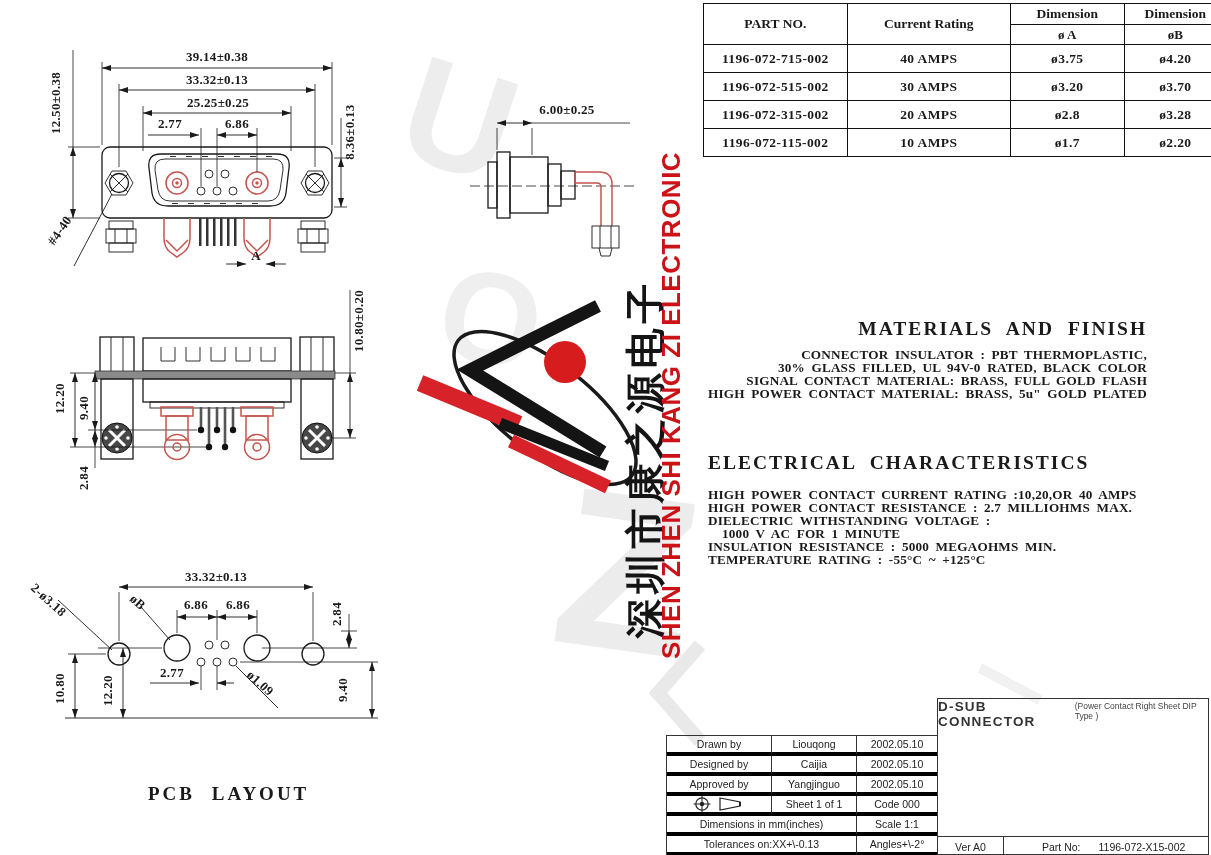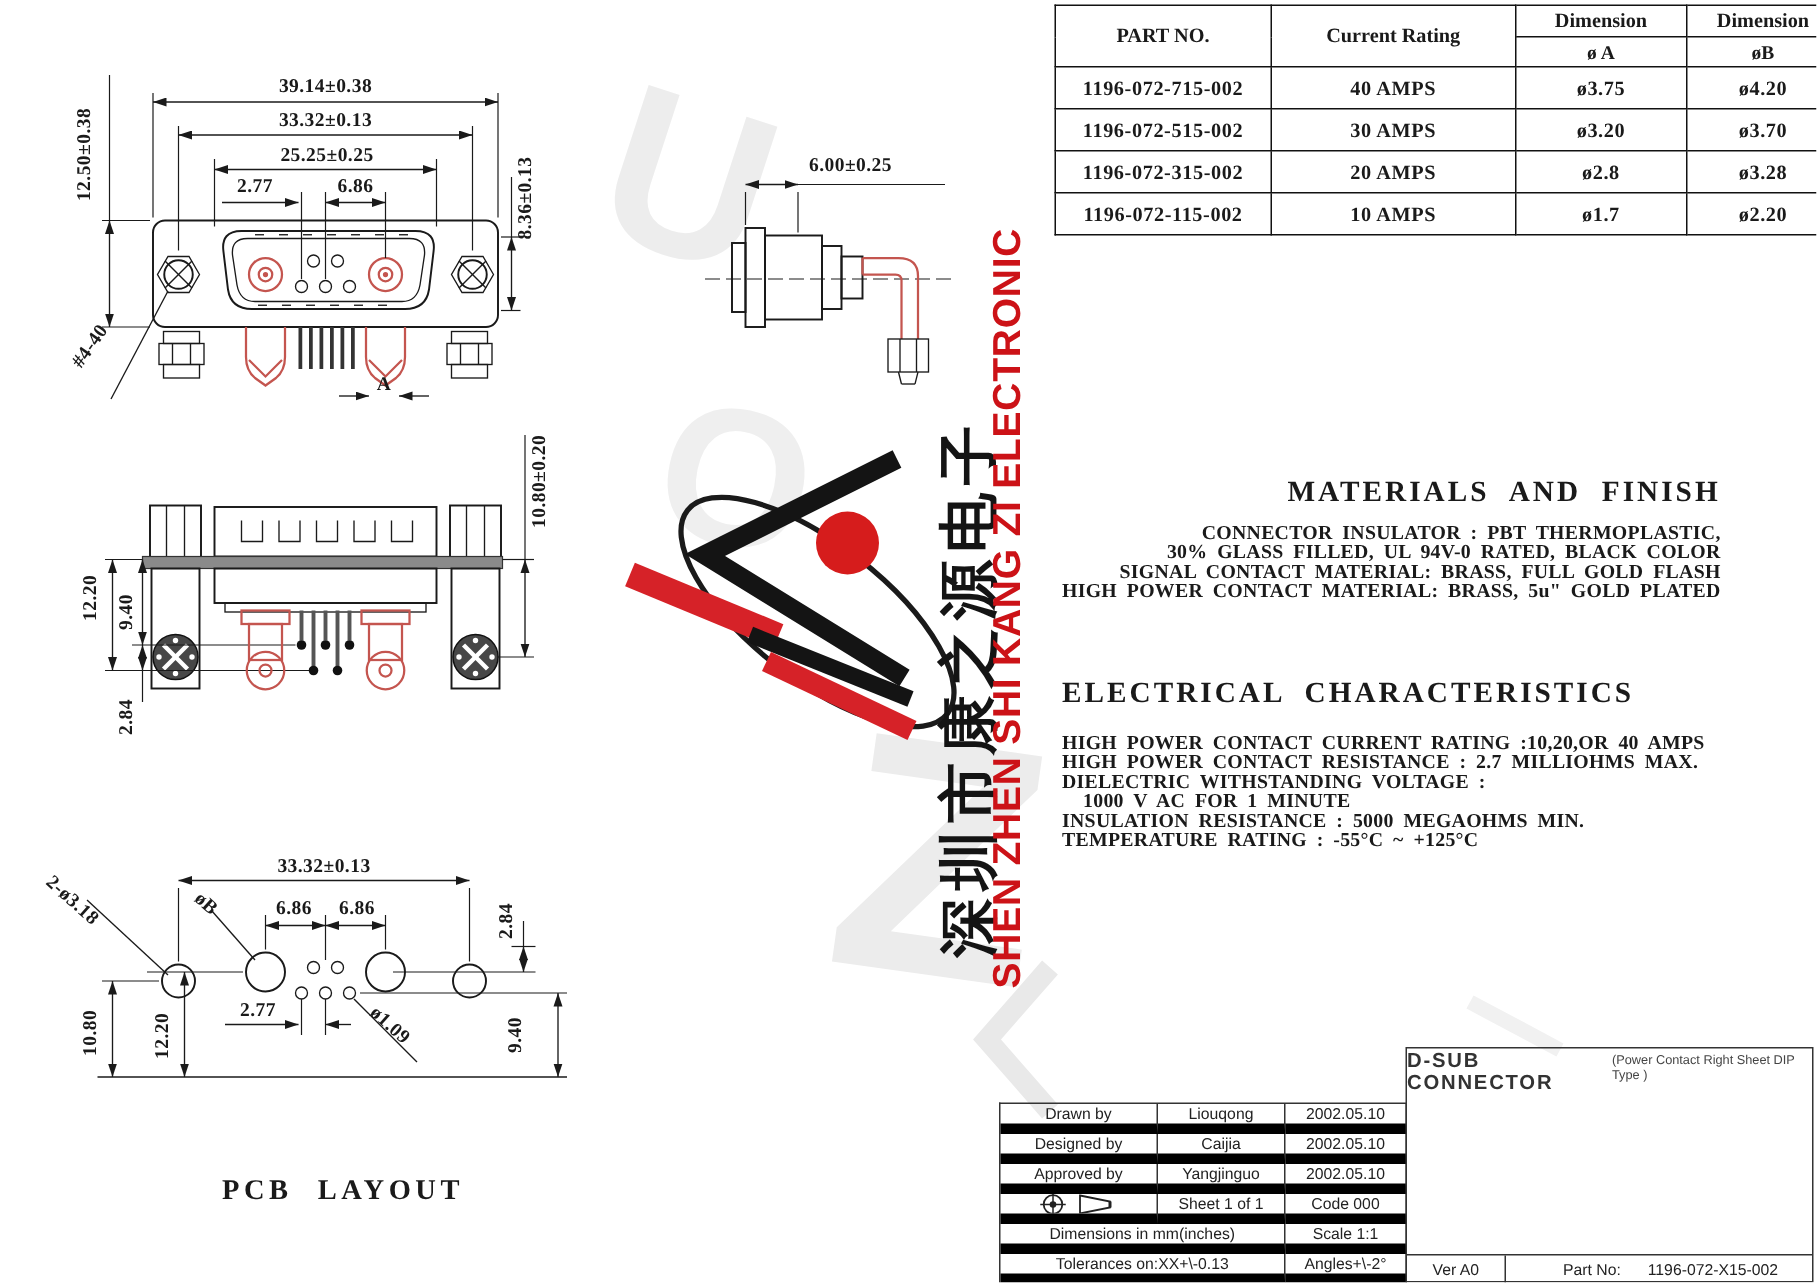--- a/index.html
+++ b/index.html
@@ -29,21 +29,21 @@
   .vwrap .vin{position:absolute;left:0;top:0;transform-origin:0 0;white-space:nowrap;}
   #cn-name .vin{transform:translate(0,393px) rotate(-90deg);width:393px;text-align:center;
     font:bold 40px "DejaVu Sans","Liberation Sans",sans-serif;letter-spacing:5px;color:#141414;}
   #en-name .vin{transform:translate(0,487px) rotate(-90deg);width:487px;text-align:center;
     font:bold 26px "Liberation Sans",sans-serif;letter-spacing:.5px;color:#cc1217;}
   #pcb-caption{position:absolute;left:148px;top:783px;font:bold 19px "Liberation Serif",serif;
     letter-spacing:3px;word-spacing:9px;}
   
   #tb{position:absolute;left:666px;top:698px;width:543px;height:157px;
       font-family:"Liberation Sans",sans-serif;font-size:10.5px;color:#222;}
-  #tb .cell{box-sizing:border-box;border-right:1px solid #333;border-bottom:7px solid #000000;
+  #tb .cell{box-sizing:border-box;border-right:1px solid #333;border-bottom:4px solid #000000;
       display:flex;align-items:center;justify-content:center;overflow:hidden;}
   #tb-left{position:absolute;left:0;top:37px;width:271px;height:120px;border-left:1px solid #333;
       border-top:1px solid #333;display:grid;grid-template-columns:105px 85px 81px;grid-auto-rows:20px;}
   .span2{grid-column:span 2;}
   #tb-right{position:absolute;left:271px;top:0;width:272px;height:157px;border:1px solid #333;box-sizing:border-box;}
   #tb-product{position:absolute;left:0;top:0;width:100%;height:137px;display:flex;flex-direction:row;
       justify-content:flex-end;padding-bottom:14px;box-sizing:border-box;}
   #tb-product .big{font-weight:bold;font-size:13.5px;letter-spacing:1.2px;color:#333;}
   #tb-product .sub{font-size:8.5px;color:#444;margin-top:2px;}
   #tb-bottom{position:absolute;left:0;top:137px;width:100%;height:20px;border-top:1px solid #333;

